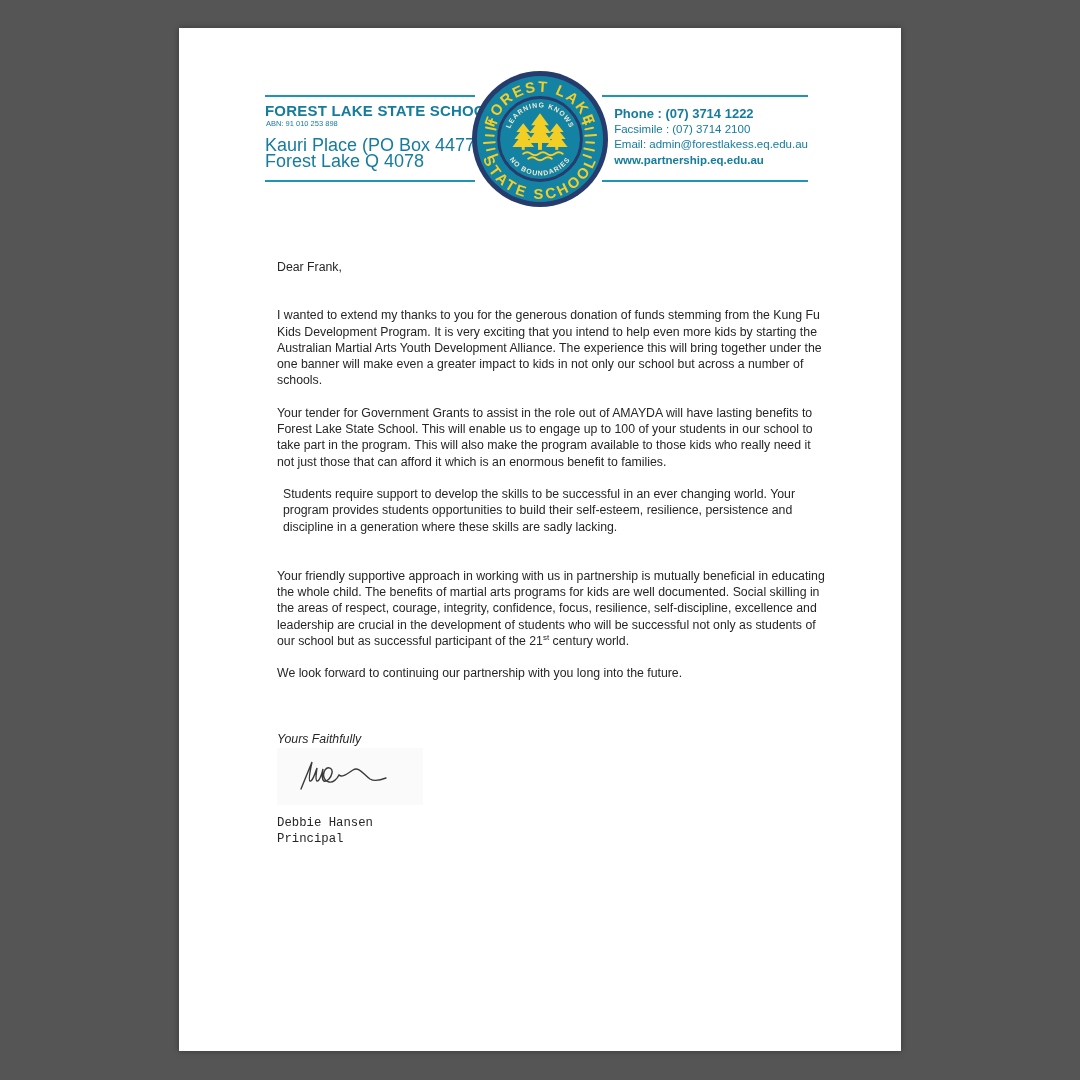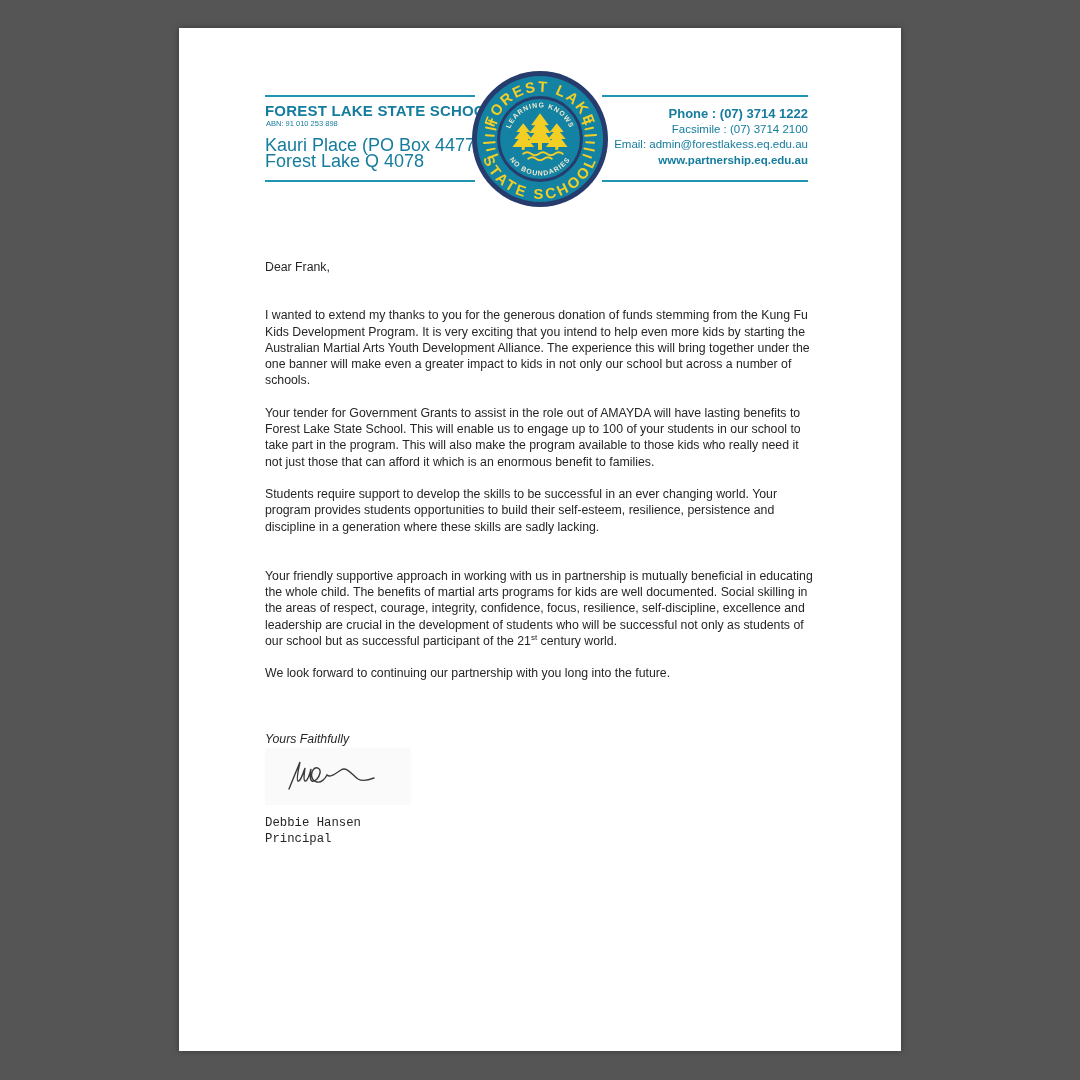--- a/index.html
+++ b/index.html
@@ -15,33 +15,33 @@
   
   .rule{position:absolute;height:2px;background:#2095b3;}
   .rule-tl{left:86px;top:67px;width:210px;}
   .rule-tr{left:423px;top:67px;width:206px;}
   .rule-bl{left:86px;top:152px;width:210px;}
   .rule-br{left:423px;top:152px;width:206px;}
   .lh-left{position:absolute;left:86px;top:74px;color:#157c9e;}
   .school-name{font-size:15px;font-weight:bold;letter-spacing:0.2px;}
   .abn{font-size:7.5px;margin:0 0 9px 1px;}
   .addr{font-size:18px;line-height:16px;}
-  .lh-right{position:absolute;right:93px;top:78px;color:#157c9e;text-align:right;
+  .lh-right{position:absolute;right:93px;top:78px;color:#157c9e;
             font-size:11.5px;line-height:15.5px;}
   .lh-right .big{font-size:13px;font-weight:bold;}
   .lh-right .bold{font-weight:bold;}
   .logo{position:absolute;left:292px;top:42px;width:138px;height:138px;}
   
   .content{
-    position:absolute;left:86px;top:231px;width:552px;
+    position:absolute;left:98px;top:231px;width:552px;
     font-size:12.3px;line-height:16.3px;color:#262626;
   }
   .content p{margin:0 0 16px 0;}
   p.salutation{margin-bottom:32px;}
-  p.mb-lg{margin-bottom:33px;}
+  p.mb-lg{margin-bottom:33px;margin-left:6px;}
   p.mb-xl{margin-bottom:49px;}
   p.closing{margin-bottom:1px;font-style:italic;}
   sup{font-size:8px;line-height:0;}
   .sig-box{width:146px;height:57px;background:#fafafa;margin:0 0 10px 0;}
   .signer{line-height:16.3px;font-family:Liberation Mono, monospace;}
 </style>
 </head>
 <body>
 
 <div class="paper">

